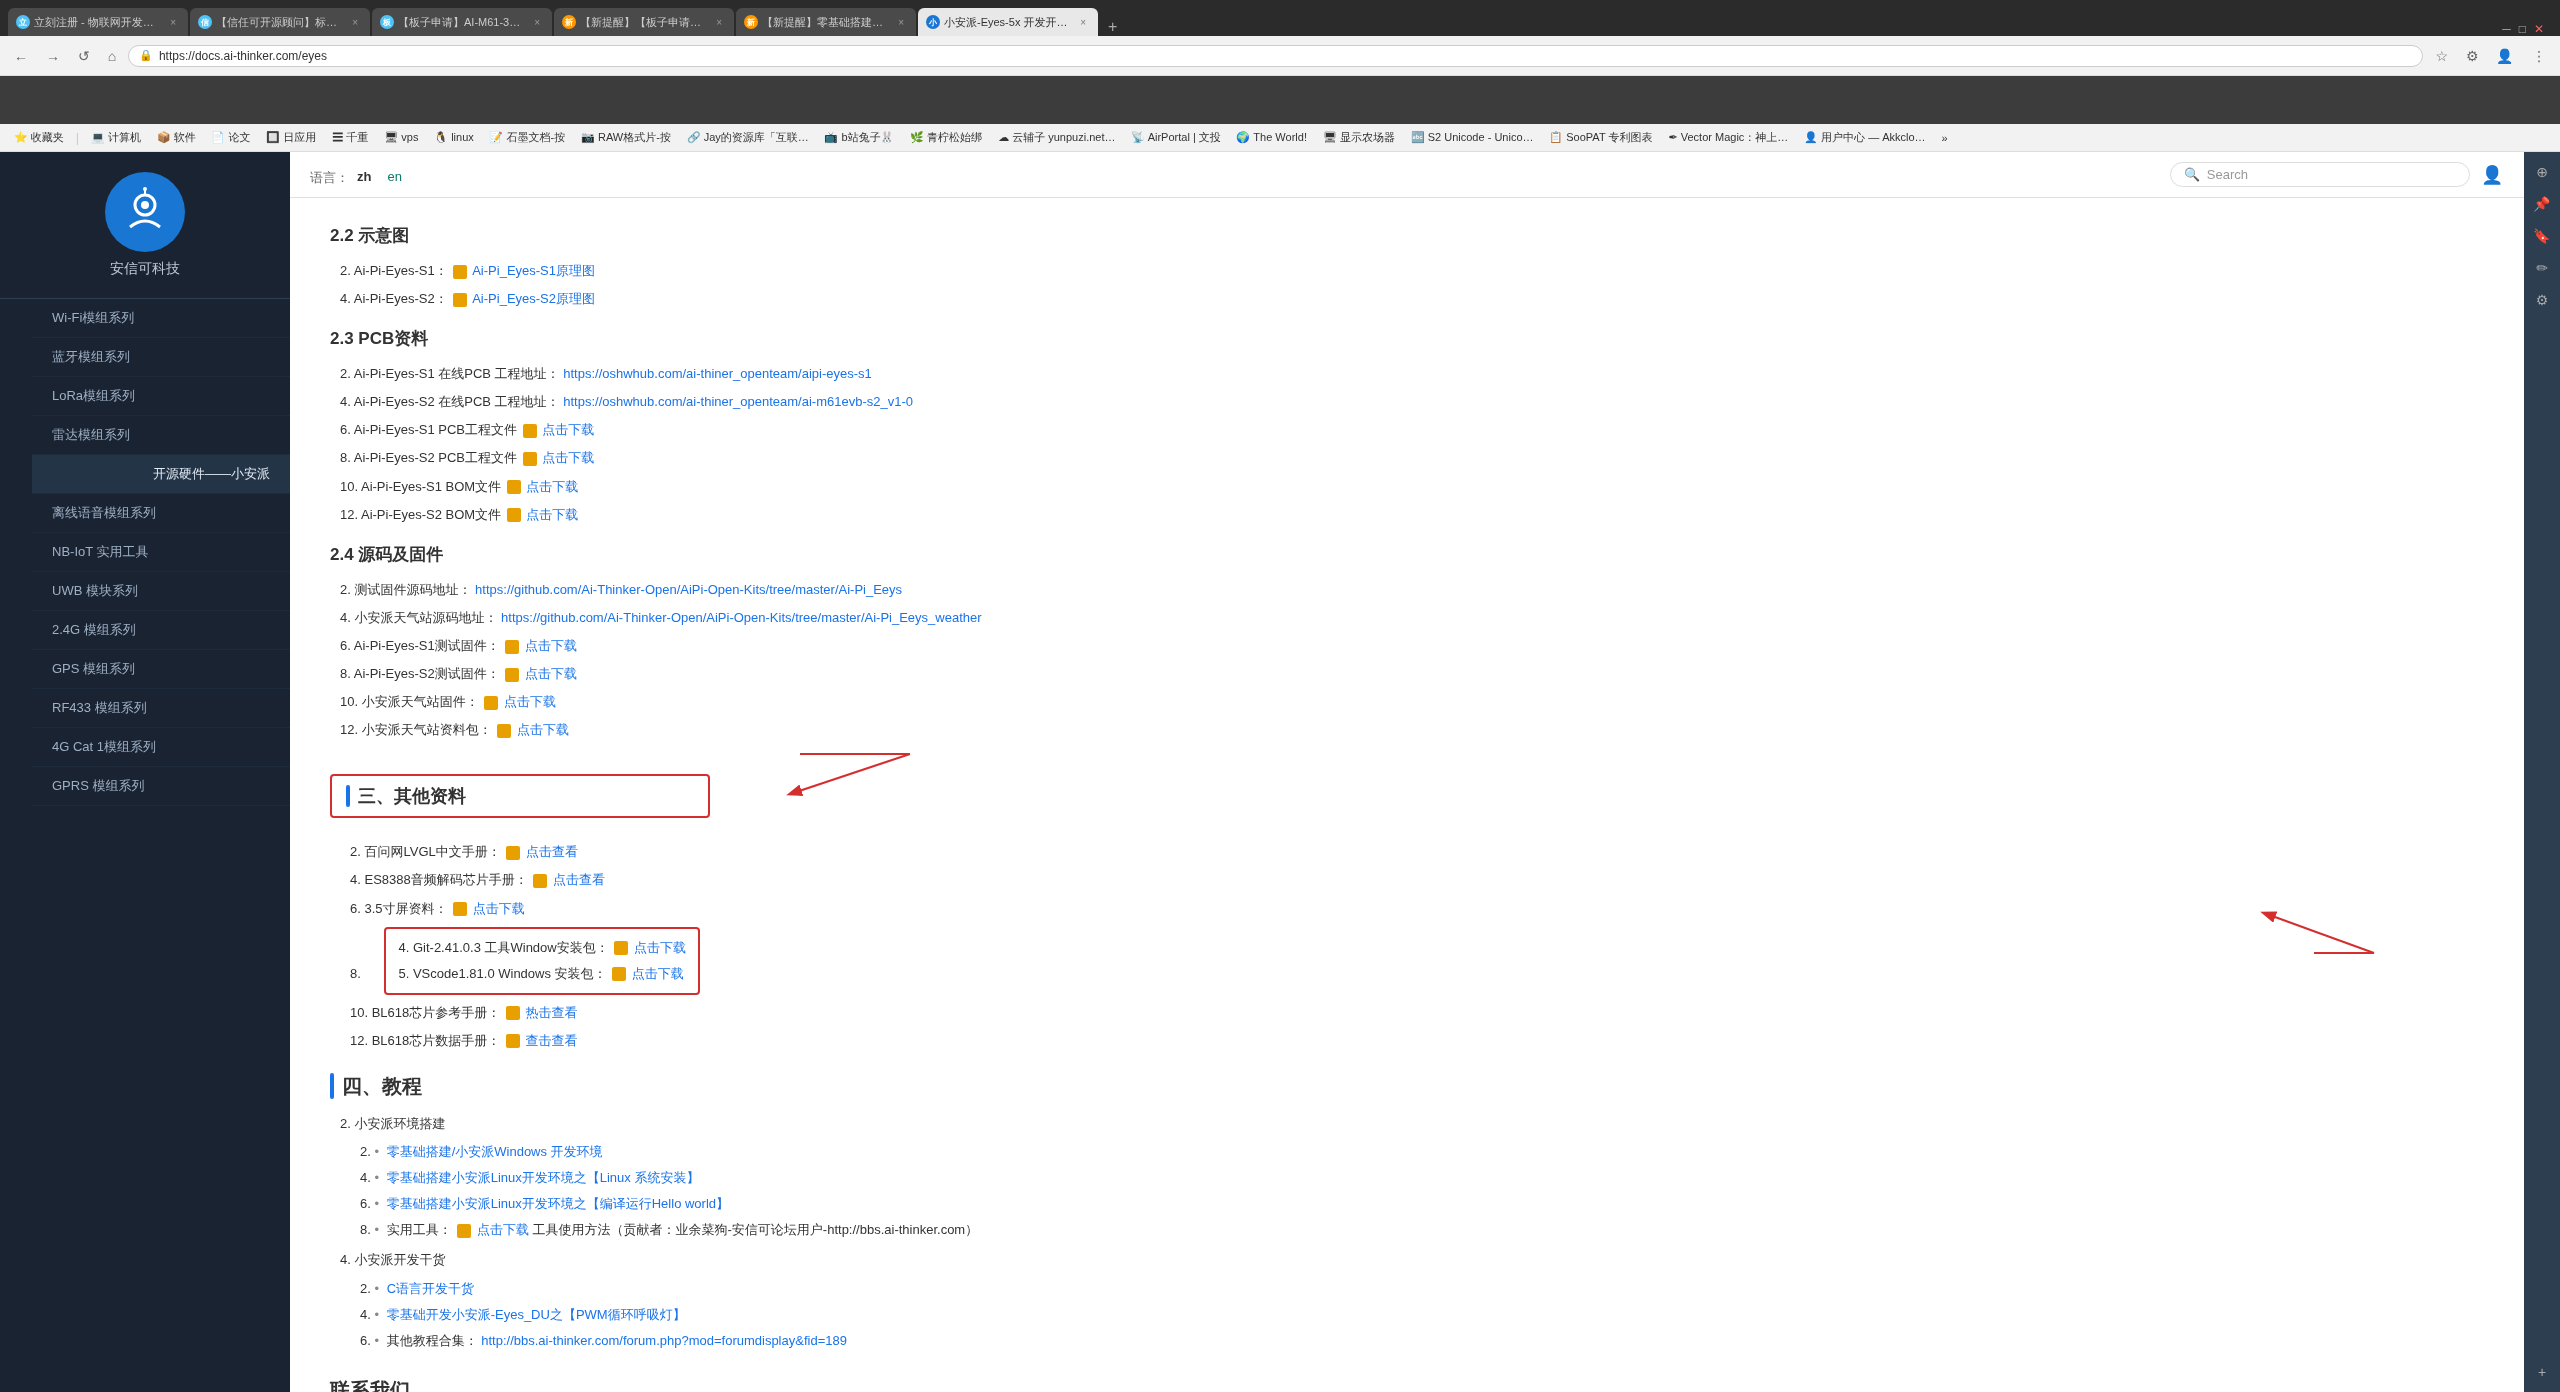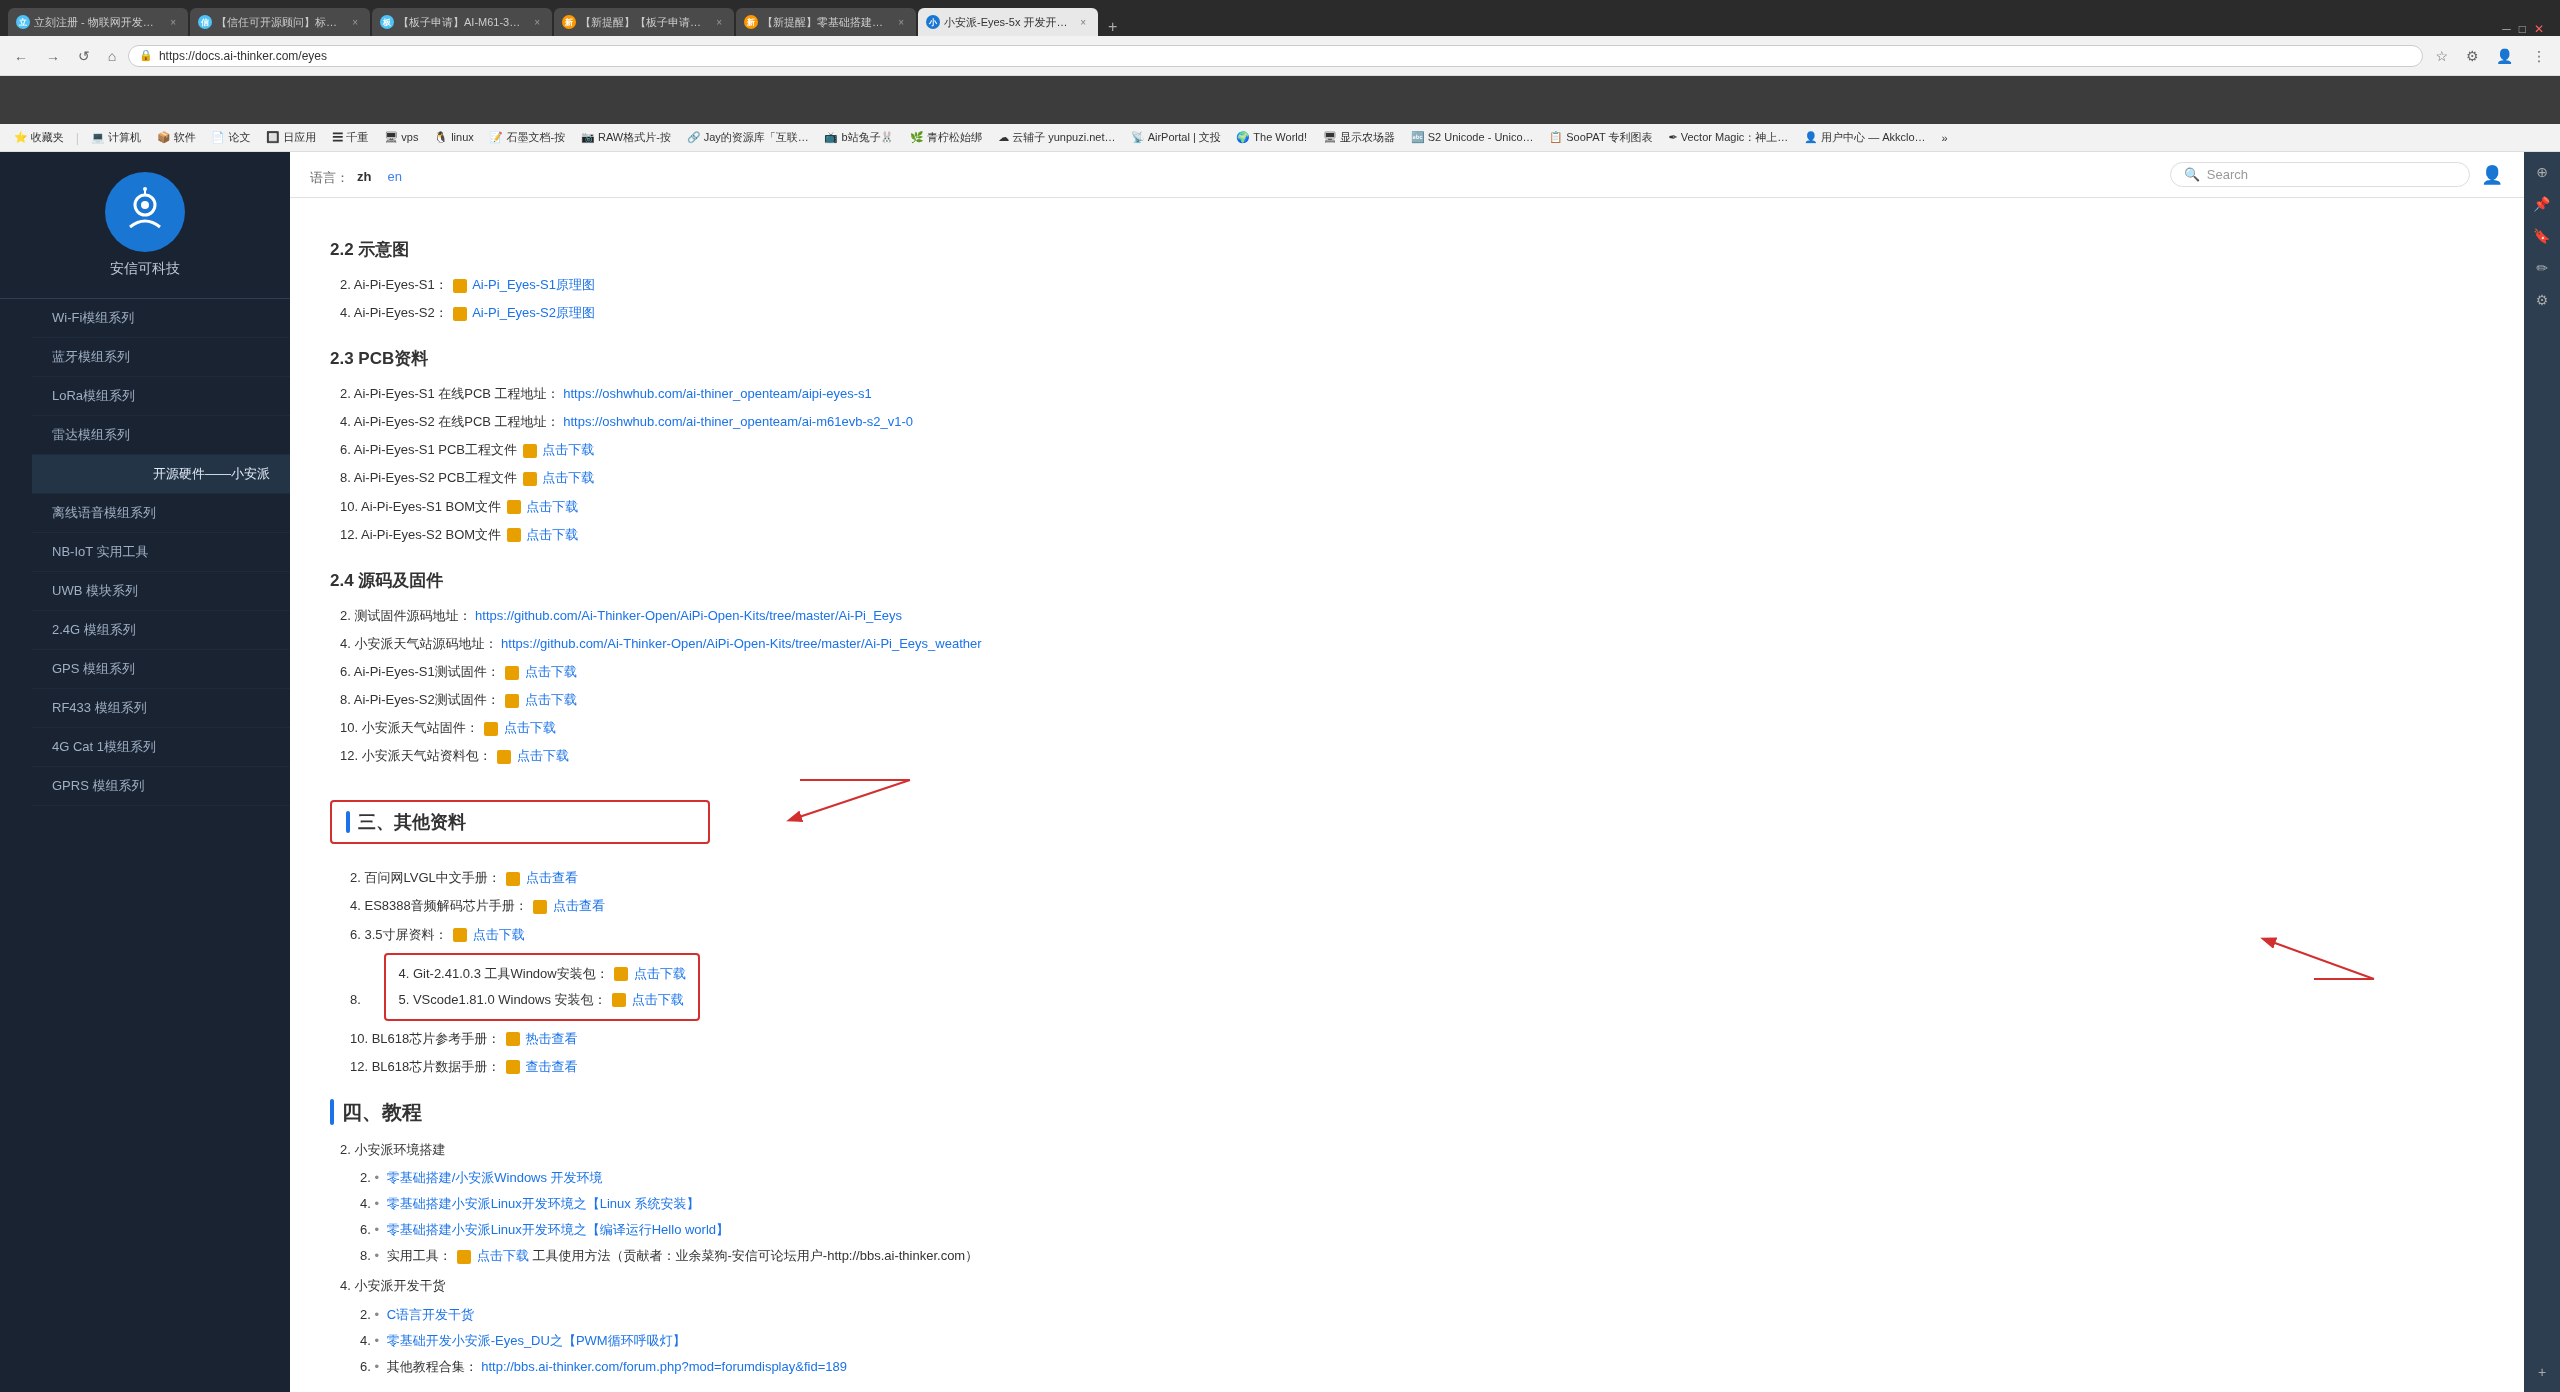--- a/index.html
+++ b/index.html
@@ -34,29 +34,29 @@
     .logo-text { color: #c0c8d4; font-size: 14px; }
     .sidebar-divider { border: none; border-top: 1px solid #2d3e54; margin: 0; }
     .sidebar-nav { flex: 1; margin-left: 32px; }
     .sidebar-item { padding: 10px 20px; cursor: pointer; font-size: 13px; color: #9eb0c4; border-bottom: 1px solid #1e2b3c; }
     .sidebar-item.active { background: #243447; color: #e0eaf4; text-align: right; }
 
     
     .page-wrapper { flex: 1; background: #f5f5f5; display: flex; flex-direction: column; overflow: hidden; }
     .page-header { background: white; border-bottom: 1px solid #e0e0e0; padding: 10px 20px; display: flex; align-items: flex-end; justify-content: space-between; flex-shrink: 0; }
     .lang-switcher { display: flex; gap: 8px; font-size: 13px; }
-    .lang-link { color: #3b82f6; cursor: pointer; }
+    .lang-link { color: #0f766e; cursor: pointer; }
     .lang-link.active { color: #333; font-weight: bold; }
     .search-box { border: 1px solid #ddd; border-radius: 16px; padding: 4px 14px; font-size: 13px; color: #999; width: 300px; display: flex; align-items: center; gap: 6px; }
     .user-icon { color: #666; font-size: 18px; cursor: pointer; }
 
     .page-content { flex: 1; overflow-y: auto; padding: 20px 40px 40px 40px; background: white; }
 
     h2.section-title { font-size: 20px; font-weight: 600; color: #333; margin: 20px 0 10px; }
-    h3.subsection-title { font-size: 17px; font-weight: 600; color: #333; margin: 20px 0 10px; }
+    h3.subsection-title { font-size: 17px; font-weight: 600; color: #333; margin: 6px 0 10px; }
 
     .content-list { list-style: none; padding-left: 10px; margin: 8px 0 14px; }
     .content-list li { padding: 3px 0; font-size: 13px; color: #333; line-height: 1.7; }
     .content-list li::before { content: counter(list-item) ". "; counter-increment: list-item; }
     .content-list { counter-reset: list-item; }
 
     a.link { color: #1a73e8; text-decoration: none; }
 
     
     .highlight-box { border: 2px solid #d32f2f; border-radius: 4px; padding: 8px 14px; margin: 10px 0; display: inline-block; min-width: 380px; }

